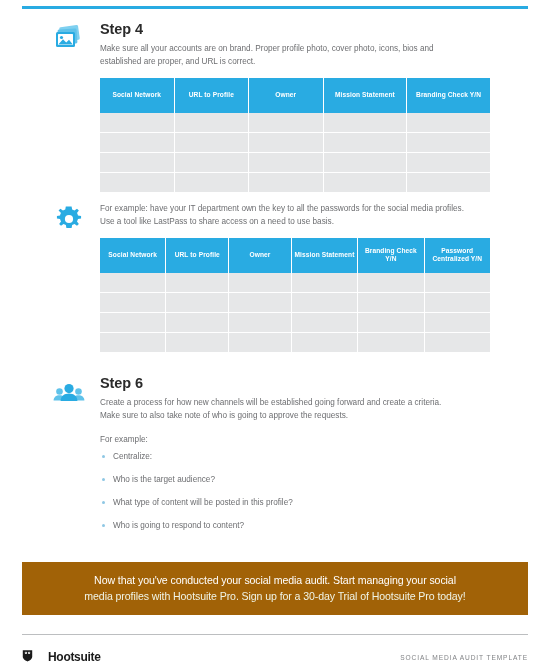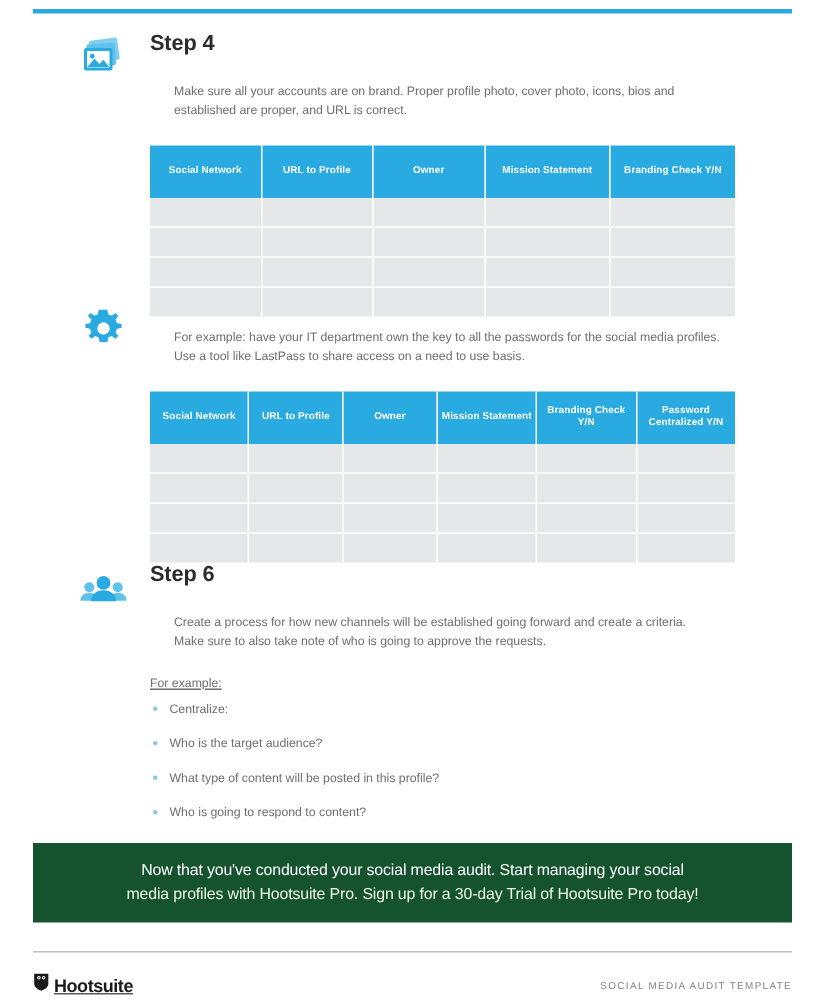--- a/index.html
+++ b/index.html
@@ -52,21 +52,21 @@
     font-weight: bold;
     color: #2b2b2b;
     letter-spacing: -0.1px;
     margin: 0 0 4px 0;
     line-height: 1.1;
   }
   .step-desc {
     font-size: 8.2px;
     line-height: 1.62;
     color: #6d6e71;
-    margin: 16px;
+    margin: 0;
   }
   .step-desc .ln { display: block; }
 
   
   table.audit {
     border-collapse: collapse;
     table-layout: fixed;
     width: 390px;
     margin-top: 9px;
   }
@@ -114,31 +114,30 @@
     top: 3.5px;
     width: 3px;
     height: 3px;
     border-radius: 50%;
     background: #8ec7e4;
   }
   .for-example {
     font-size: 8.2px;
     color: #6d6e71;
     margin: 12px 0 0 0;
-    text-decoration: underline;
   }
 
   
   .cta {
     position: absolute;
     left: 22px;
     top: 562px;
     width: 506px;
     height: 53px;
-    background: #14532d;
+    background: #a16207;
     box-sizing: border-box;
     display: flex;
     flex-direction: column;
     align-items: center;
     justify-content: center;
   }
   .cta-line {
     color: #ffffff;
     font-size: 10.6px;
     line-height: 1.42;
@@ -161,22 +160,21 @@
     left: 22px;
     top: 648px;
     width: 506px;
     display: flex;
     align-items: center;
     justify-content: space-between;
   }
   .logo {
     display: flex;
     align-items: center;
-    gap: 3px;
-    text-decoration: underline;
+    gap: 15px;
   }
   .logo-text {
     font-size: 12px;
     font-weight: bold;
     color: #1a1a1a;
     letter-spacing: -0.3px;
   }
   .footer-right {
     font-size: 6.6px;
     letter-spacing: 0.9px;

